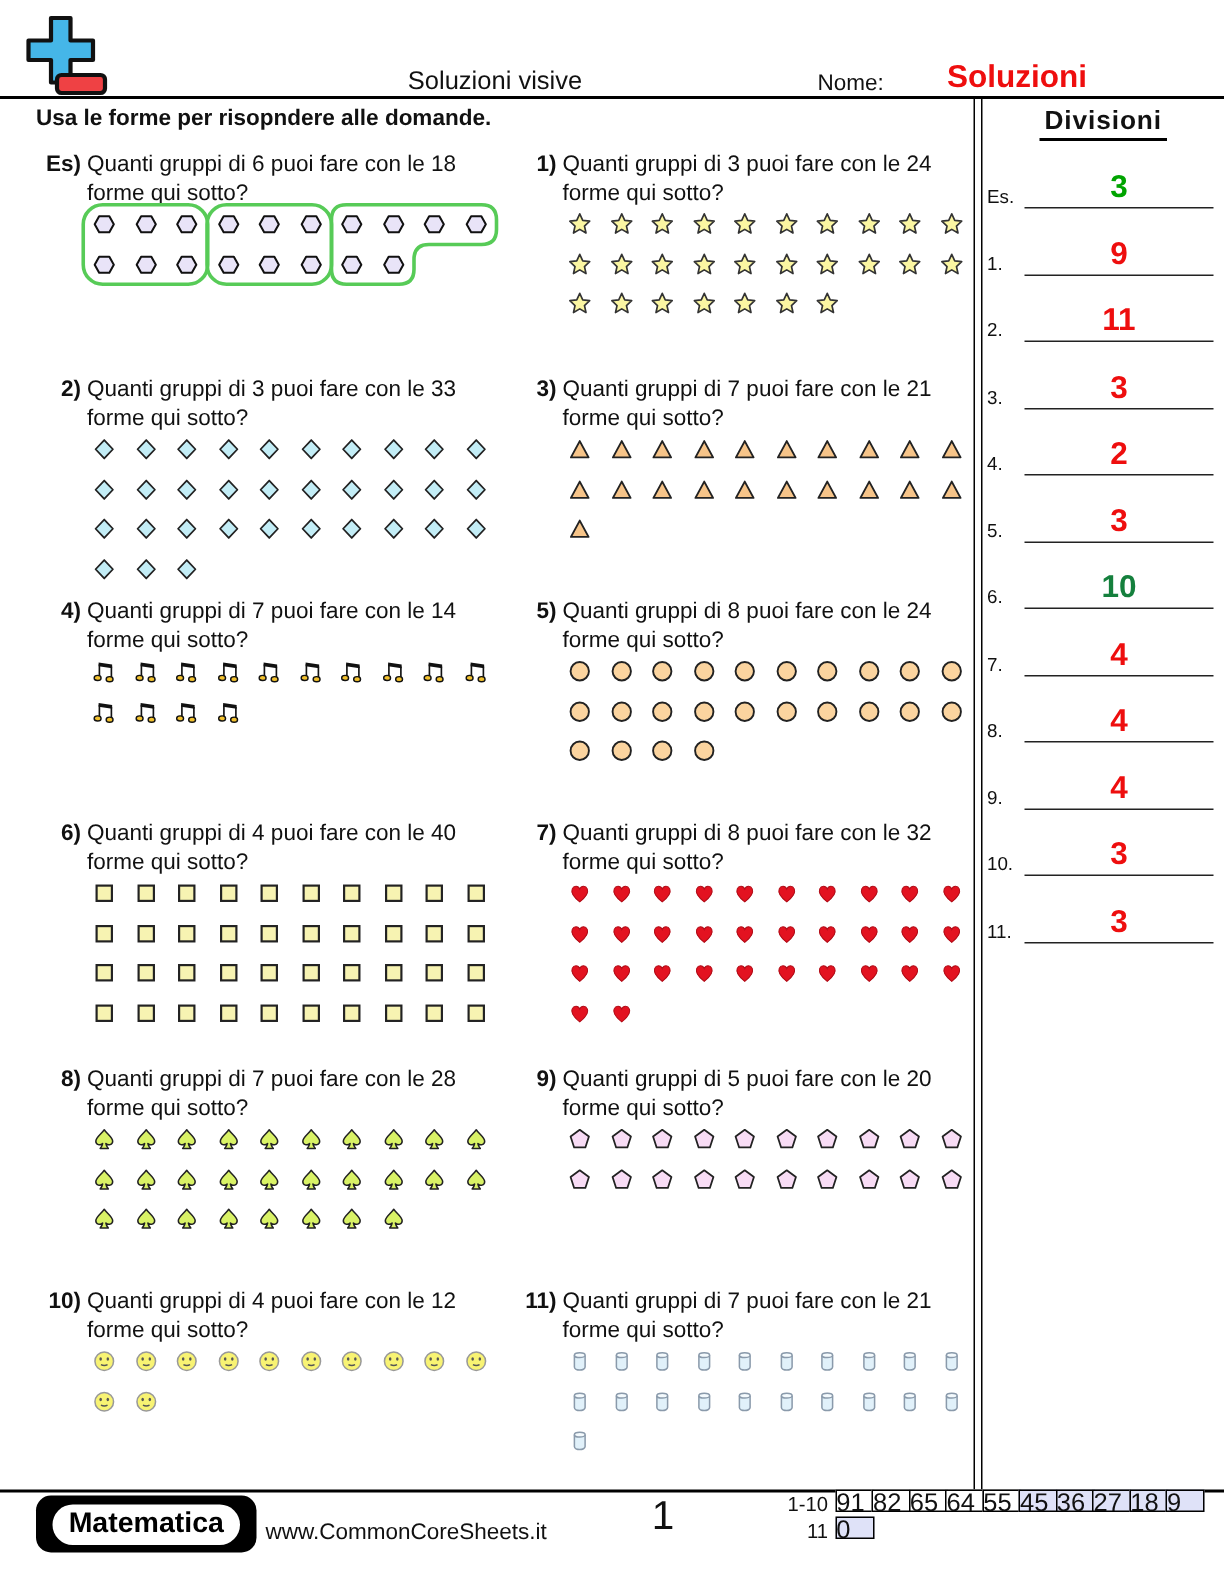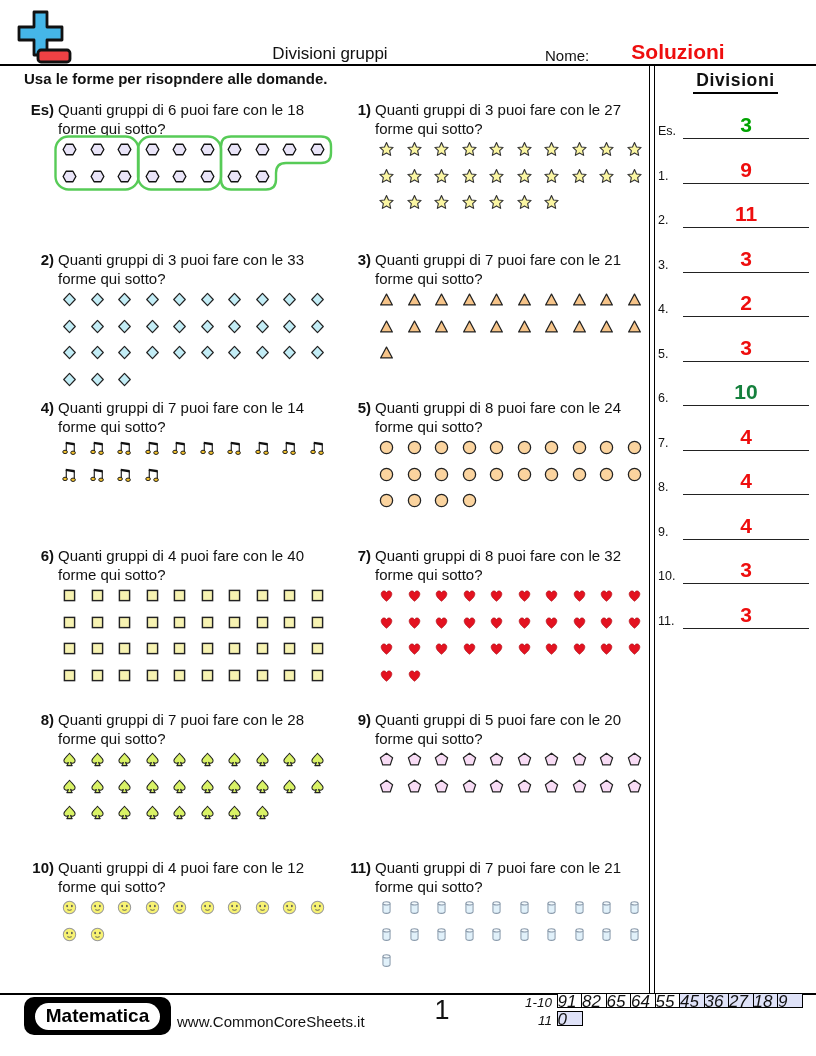--- a/index.html
+++ b/index.html
@@ -34,37 +34,37 @@
   .shape { width:17px; height:17px; margin-right:10.5px; flex:0 0 auto; }
   .group-overlay { position:absolute; left:0; top:-7px; width:330px; height:60px; pointer-events:none; }
 
   
   .footer-line { position:absolute; left:0; top:992.5px; width:816px; border-top:2.5px solid #000; }
   .brand { position:absolute; left:24px; top:997px; width:147px; height:38px; background:#000; border-radius:10px; display:flex; align-items:center; justify-content:center; }
   .brand-inner { background:#fff; border-radius:16px; padding:2px 11px 3px 11px; font-size:19px; font-weight:bold; color:#000; white-space:nowrap; }
   .site { position:absolute; left:177px; top:1013px; font-size:15px; }
   .page-num { position:absolute; left:420px; top:995px; width:44px; text-align:center; font-size:27px; }
   .score { position:absolute; left:512px; top:993px; }
-  .score-row { display:flex;font-style:italic; }
+  .score-row { display:flex; }
   .score-row + .score-row { margin-top:-1.5px; }
   .score-label { width:46px; text-align:right; padding-right:6px; font-size:13.5px; line-height:19px; }
   .cell { width:26px; height:15px; border:1.5px solid #000; margin-left:-1.5px; text-align:left; font-size:17px; line-height:16px; background:#fff; }
   .cell:first-of-type { margin-left:0; }
   .cell.hl { background:#dfe2f8; }
 </style>
 </head>
 <body>
 
 <div class="page">
 
   <svg class="logo-svg" width="62" height="56" viewBox="0 0 62 56">
     <path d="M20 2 h13 v15 h15 v13 h-15 v15 h-13 v-15 h-15 v-13 h15 z" stroke="#111" stroke-width="2.8" stroke-linejoin="round" fill="#45b6e8"></path>
     <rect x="24" y="40" width="32" height="12" rx="3" stroke="#111" stroke-width="2.8" fill="#ef4144"></rect>
   </svg>
-  <div class="title">Divisioni gruppi</div>
+  <div class="title">Soluzioni visive</div>
   <div class="name-label">Nome:</div>
   <div class="solutions">Soluzioni</div>
   <div class="header-line"></div>
   <div class="instruction">Usa le forme per risopndere alle domande.</div>
 
   <div class="divider"></div>
   <div class="answers-heading"><span>Divisioni</span></div>
   <div id="answer-list">
       <div class="ans-row" style="top: 112px;">
         <span class="ans-label">Es.</span>
@@ -196,21 +196,21 @@
           <svg class="group-overlay" viewBox="0 0 330 60">
             <rect x="28.5" y="2.5" width="83" height="53" rx="13" fill="none" stroke="#57cb57" stroke-width="2.4"></rect>
             <rect x="111" y="2.5" width="83" height="53" rx="13" fill="none" stroke="#57cb57" stroke-width="2.4"></rect>
             <path d="M 208 2.5 L 294 2.5 Q 304 2.5 304 12.5 L 304 19 Q 304 29 294 29 L 259 29 Q 249 29 249 39 L 249 45.5 Q 249 55.5 239 55.5 L 204 55.5 Q 194 55.5 194 45.5 L 194 12.5 Q 194 2.5 204 2.5 Z" fill="none" stroke="#57cb57" stroke-width="2.4" stroke-linejoin="round"></path>
           </svg>
         </div>
       </div>
       <div class="problem" style="left: 344px; top: 100px;">
         <div class="qline">
           <span class="qnum">1)</span>
-          <span class="qtext">Quanti gruppi di 3 puoi fare con le 27 forme qui sotto?</span>
+          <span class="qtext">Quanti gruppi di 3 puoi fare con le 24 forme qui sotto?</span>
         </div>
         <div class="shapes">
           <div class="srow">
             <svg viewBox="0 0 20 20" class="shape">
               <polygon points="10,1.8 12.35,7.0 17.8,7.6 13.7,11.4 14.9,16.9 10,14.0 5.1,16.9 6.3,11.4 2.2,7.6 7.65,7.0" fill="#fbf6a2" stroke="#333333" stroke-width="1.3" stroke-linejoin="round"></polygon>
             </svg>
             <svg viewBox="0 0 20 20" class="shape">
               <polygon points="10,1.8 12.35,7.0 17.8,7.6 13.7,11.4 14.9,16.9 10,14.0 5.1,16.9 6.3,11.4 2.2,7.6 7.65,7.0" fill="#fbf6a2" stroke="#333333" stroke-width="1.3" stroke-linejoin="round"></polygon>
             </svg>
             <svg viewBox="0 0 20 20" class="shape">

